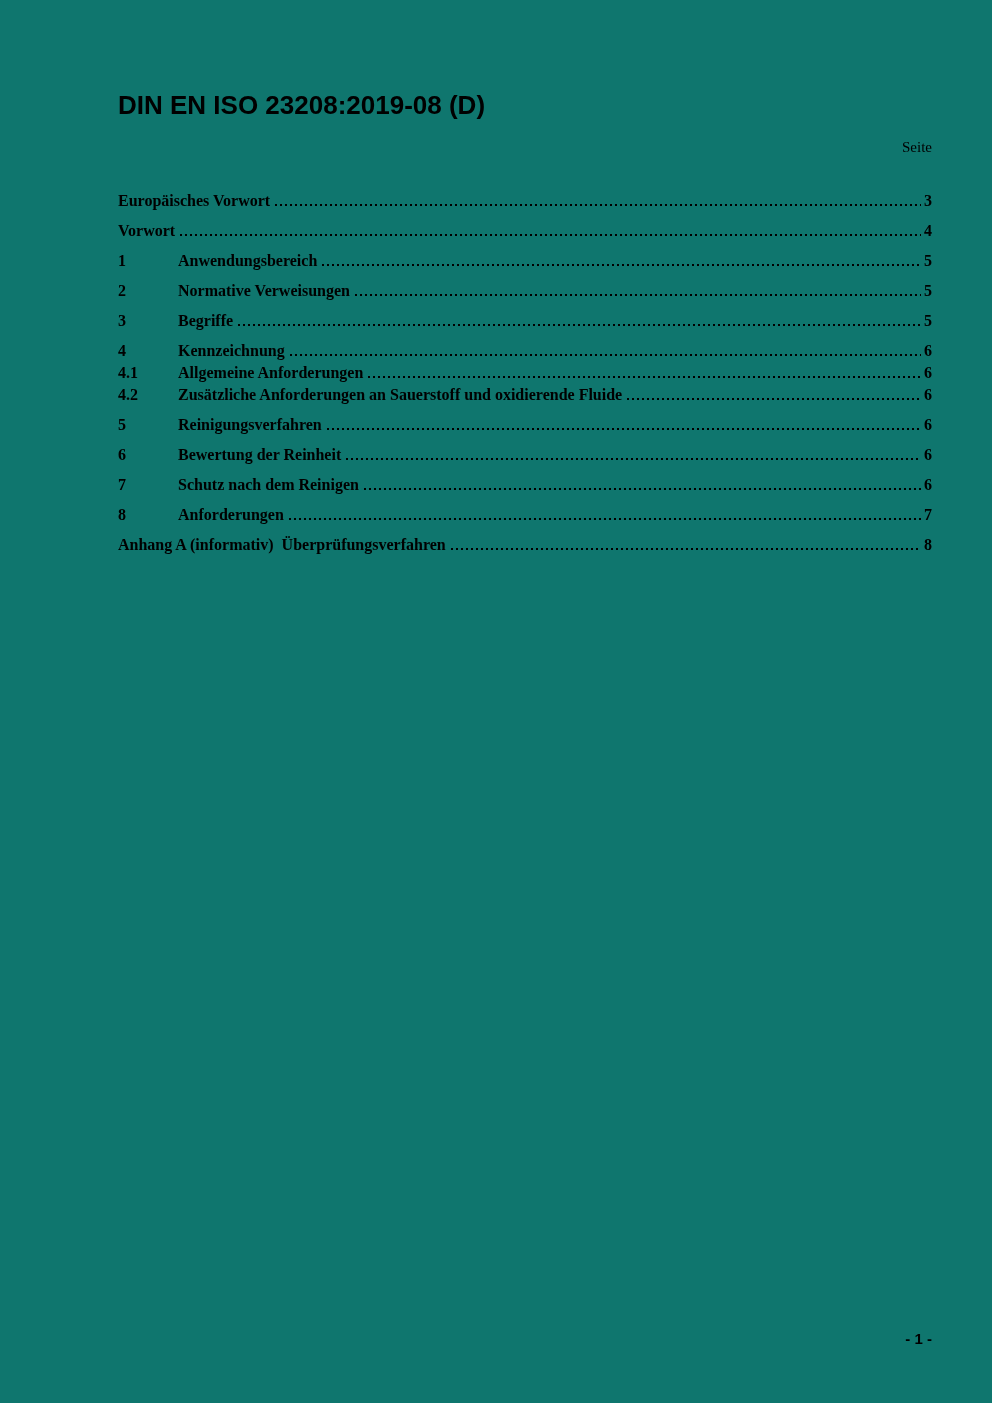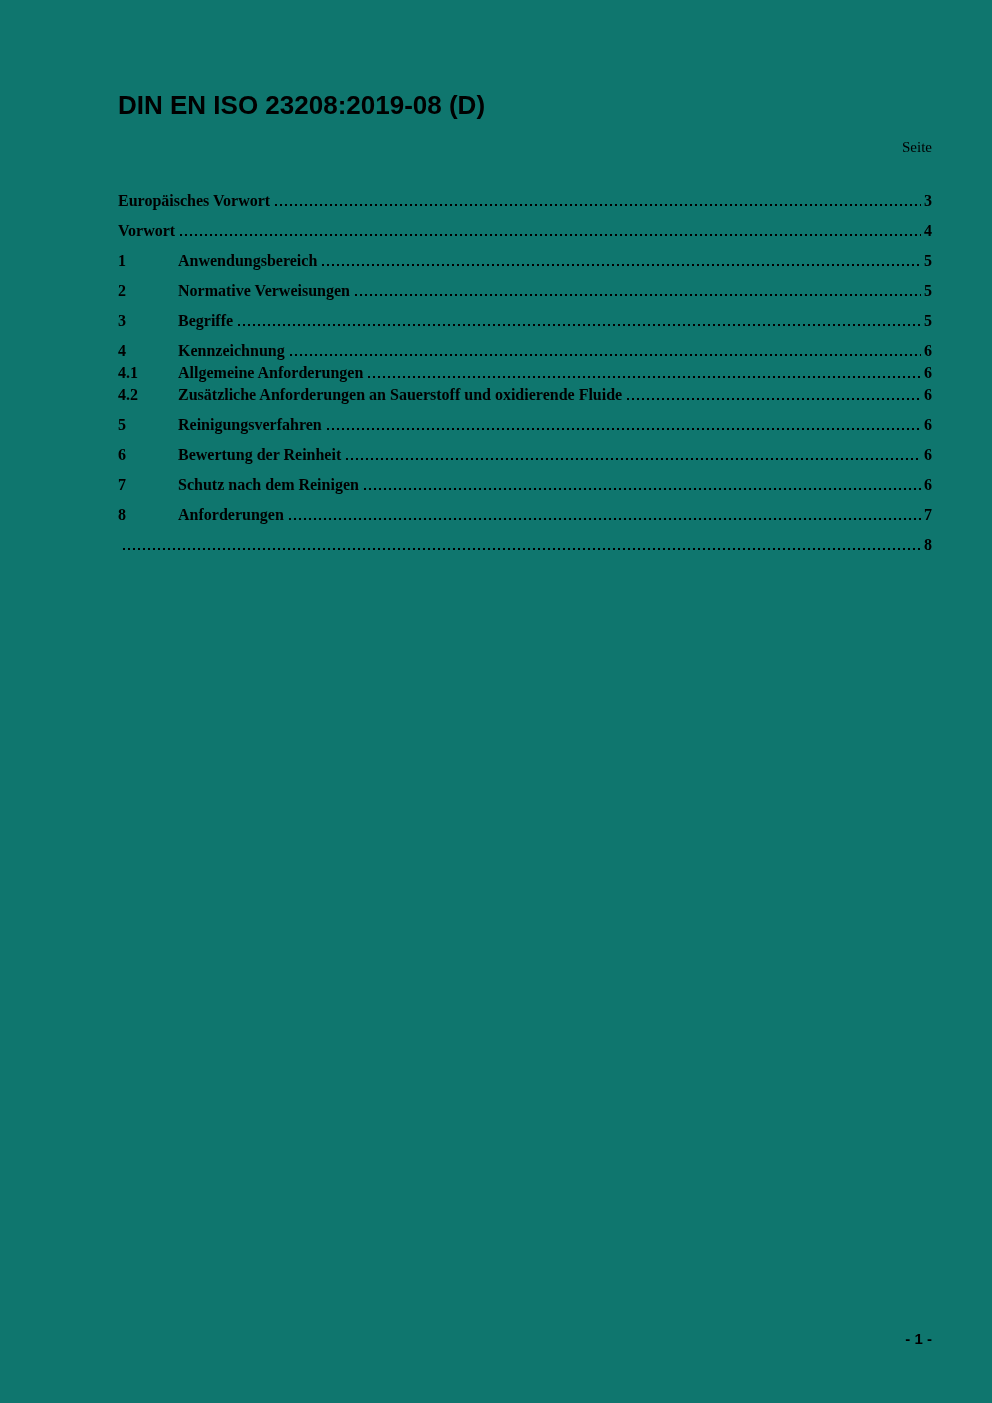--- a/index.html
+++ b/index.html
@@ -167,20 +167,21 @@
 
   <div class="toc-row">
     <span class="num">8</span>
     <span class="label">Anforderungen</span>
     <span class="leader"></span>
     <span class="pg">7</span>
   </div>
 
   <div class="toc-row">
 
+    <span class="label">Anhang A (informativ)  Überprüfungsverfahren</span>
     <span class="leader"></span>
     <span class="pg">8</span>
   </div>
 
 </div>
 
   </div>
 
   <div class="page-footer">- 1 -</div>
 </div>

